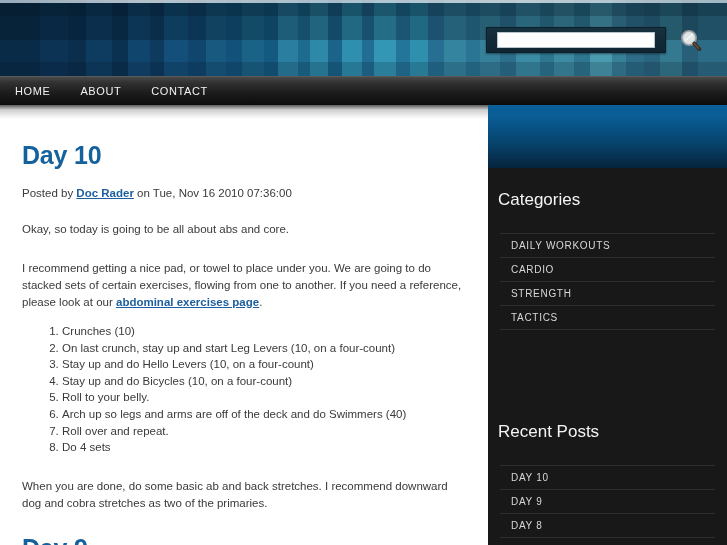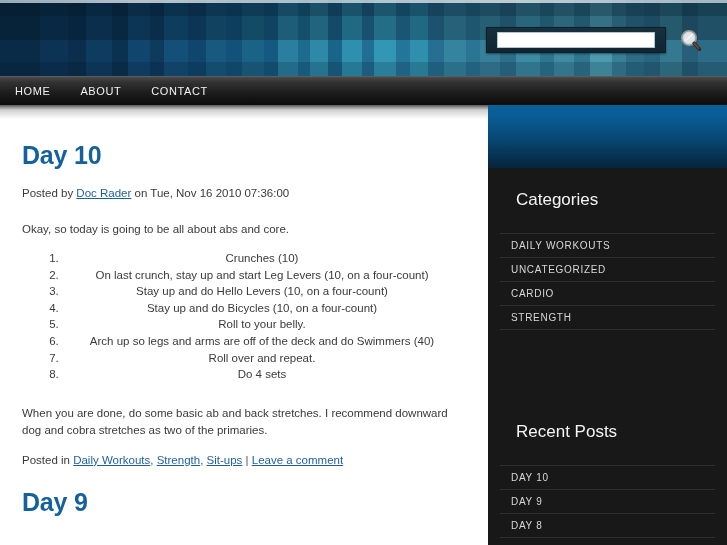--- a/index.html
+++ b/index.html
@@ -136,30 +136,29 @@
   }
   .post p.body {
     margin: 22px 0 0 0;
     font-size: 11.5px;
     line-height: 17px;
     color: #3a3a3a;
   }
   a, .lnk {
     color: #1d5f9e;
     text-decoration: underline;
-    font-weight: normal;
+    font-weight: bold;
     cursor: pointer;
   }
   .post ol {
     margin: 13px 0 5px 0;
     padding-left: 40px;
     font-size: 11.5px;
     line-height: 15.6px;
     color: #3a3a3a;
-    text-align: center;
   }
   .post ol li { margin: 0 0 1px 0; }
   .postfoot {
     margin: 15px 0 0 0;
     font-size: 11.5px;
     color: #3a3a3a;
   }
   .postfoot .sep { color:#555; font-weight: normal; }
 
   
@@ -175,21 +174,21 @@
     position: absolute;
     left: 0; top: 0;
     width: 239px; height: 63px;
     background: linear-gradient(180deg, #0b6099 0%, #0a5d96 18%, #07456f 58%, #062d4a 88%, #05253c 100%);
   }
   .widget { position: absolute; left: 0; width: 239px; }
   #widget-categories { top: 63px; }
   #widget-recent { top: 295px; }
   .widget h2 {
     margin: 0;
-    padding: 22px 0 0 28px;
+    padding: 22px 0 0 10px;
     font-size: 17px;
     font-weight: normal;
     color: #f4f4f4;
     font-family: "Liberation Sans", sans-serif;
   }
   .widget ul {
     list-style: none;
     margin: 23px 0 0 0;
     padding: 0 12px 0 12px;
   }
@@ -289,54 +288,54 @@
 
   <div id="content">
 
     <article class="post">
       <h1>Day 10</h1>
 
       <p class="meta"><span>Posted by </span><a class="lnk">Doc Rader</a><span> on Tue, Nov 16 2010 07:36:00</span></p>
 
       <p class="body">Okay, so today is going to be all about abs and core.</p>
 
+      <p class="body"><span>I recommend getting a nice pad, or towel to place under you.  We are going to do stacked sets of certain exercises, flowing from one to another.  If you need a reference, please look at our </span><a class="lnk">abdominal exercises page</a><span>.</span></p>
 
       <ol>
         <li>Crunches (10)</li>
         <li>On last crunch, stay up and start Leg Levers (10, on a four-count)</li>
         <li>Stay up and do Hello Levers (10, on a four-count)</li>
         <li>Stay up and do Bicycles (10, on a four-count)</li>
         <li>Roll to your belly.</li>
         <li>Arch up so legs and arms are off of the deck and do Swimmers (40)</li>
         <li>Roll over and repeat.</li>
         <li>Do 4 sets</li>
       </ol>
 
       <p class="body">When you are done, do some basic ab and back stretches.  I recommend downward dog and cobra stretches as two of the primaries.</p>
 
-      <p class="postfoot"><span>Posted in </span><a class="lnk">Daily Workouts</a><span class="sep">, </span><a class="lnk">Strength</a><span class="sep">, </span><a class="lnk">Sit-ups</a><span class="sep"> | </span><a class="lnk">Leave a comment</a></p>
     </article>
 
     <article class="post">
       <h1>Day 9</h1>
 
     </article>
 
   </div>
 
   <div id="sidebar">
     <div id="sidebar-hero"></div>
 
     <div class="widget" id="widget-categories">
       <h2>Categories</h2>
       <ul>
         <li>DAILY WORKOUTS</li>
-        <li>UNCATEGORIZED</li>
         <li>CARDIO</li>
         <li>STRENGTH</li>
+        <li>TACTICS</li>
       </ul>
     </div>
 
     <div class="widget" id="widget-recent">
       <h2>Recent Posts</h2>
       <ul>
         <li>DAY 10</li>
         <li>DAY 9</li>
         <li>DAY 8</li>
         <li>DAY 7</li>

